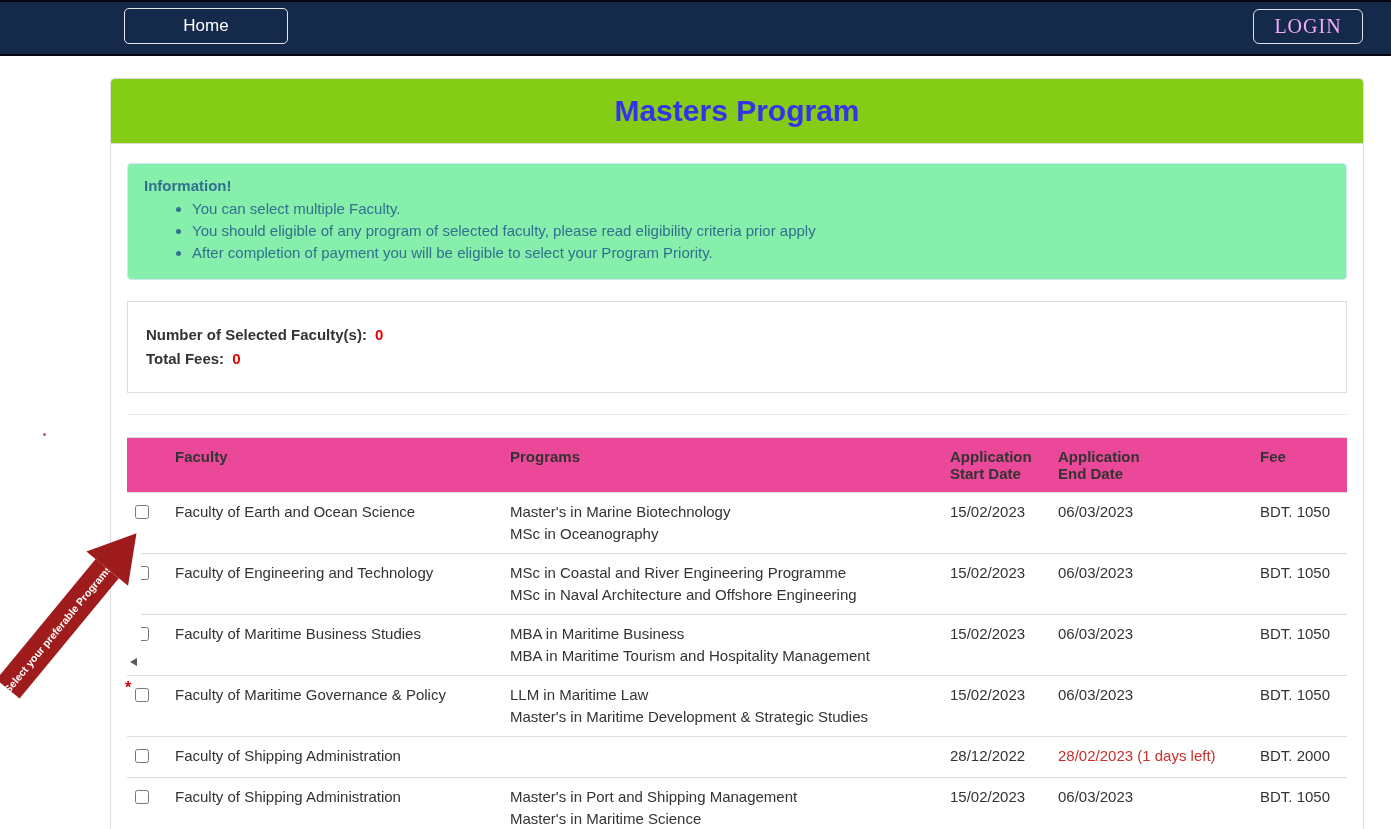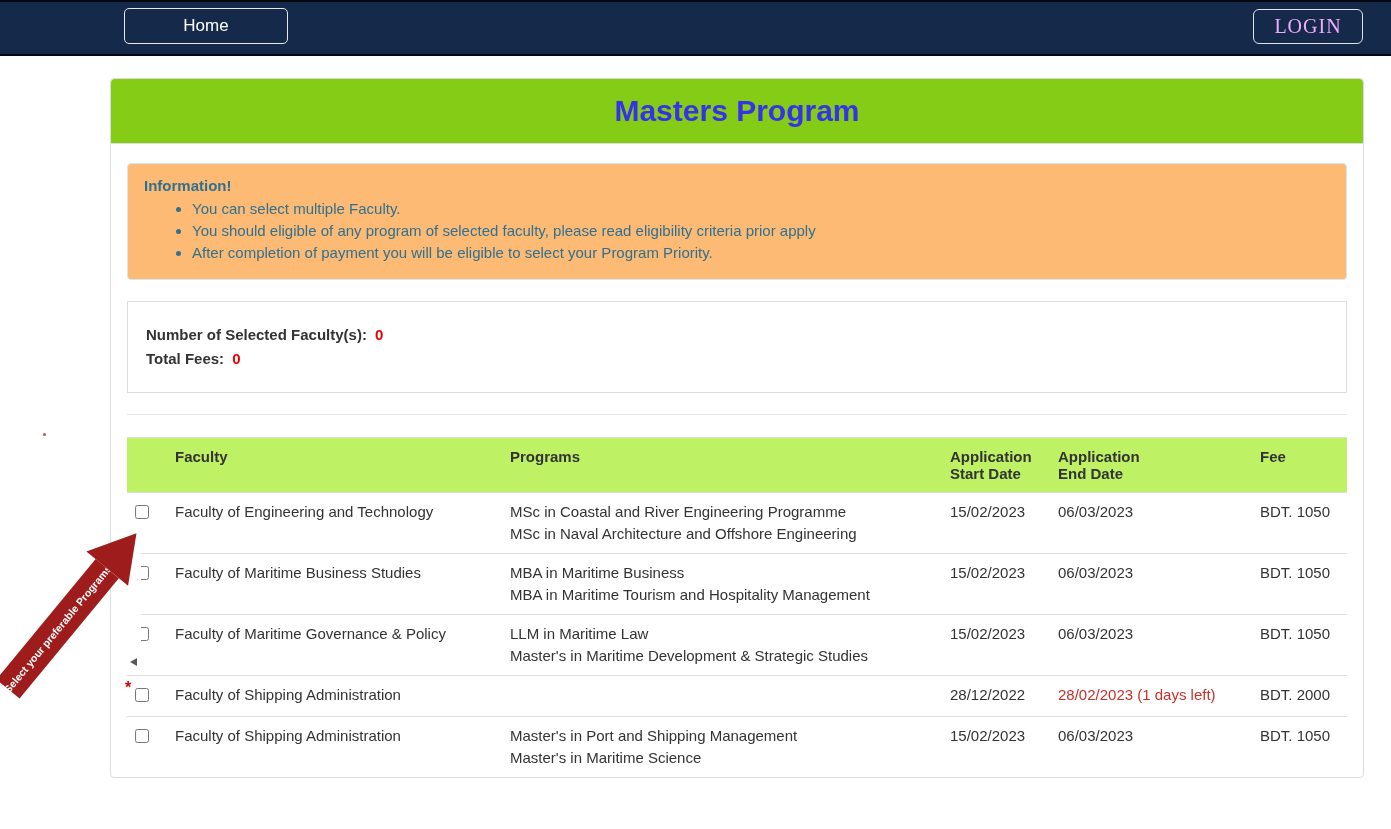--- a/index.html
+++ b/index.html
@@ -34,21 +34,21 @@
   }
   .panel-heading {
     background:#84cc16; border-bottom:1px solid #ddd; padding:15px 16px;
     border-radius:4px 4px 0 0; text-align:center;
   }
   .page-title { color:#3533e8; font-size:30px; font-weight:bold; margin:0; }
   .panel-body { padding:19px 16px 0 16px; }
 
   
   .alert-info {
-    background:#fdba74; border:1px solid #cfe9f4; border-radius:4px;
+    background:#86efac; border:1px solid #cfe9f4; border-radius:4px;
     color:#31708f; padding:13px 16px 15px 16px; font-size:15px;
   }
   .alert-info .alert-title { font-weight:bold; margin:0 0 4px 0; }
   .alert-info ul { margin:0; padding-left:48px; }
   .alert-info li { line-height:22px; }
 
   
   .summary-box {
     margin-top:21px; border:1px solid #ddd; border-radius:0;
     padding:21px 18px; font-size:15px; font-weight:bold; color:#333;
@@ -57,21 +57,21 @@
   .red-value { color:#e60000; margin-left:4px; }
 
   hr.sep { border:0; border-top:1px solid #e7e7e7; margin:21px 0 0 0; }
 
   
   table.faculty-table {
     width:100%; border-collapse:collapse; table-layout:fixed;
     margin-top:22px; font-size:15px; margin-bottom:0;
   }
   .faculty-table thead th {
-    background:#bef264; text-align:left; font-weight:bold; color:#333;
+    background:#ec4899; text-align:left; font-weight:bold; color:#333;
     padding:10px 8px; border-top:1px solid #ddd; border-bottom:1px solid #ddd;
     vertical-align:top;
   }
   .th-wrap { display:inline-block; width:84px; }
   .faculty-table tbody td {
     padding:8px; border-bottom:1px solid #ddd; vertical-align:top;
     line-height:22px;
   }
   .faculty-table tbody tr:last-child td { border-bottom:0; }
   .alert-red { color:#c9302c; }
@@ -165,20 +165,31 @@
           <th>Faculty</th>
           <th>Programs</th>
           <th><span class="th-wrap">Application Start Date</span></th>
           <th><span class="th-wrap">Application End Date</span></th>
           <th>Fee</th>
         </tr>
       </thead>
       <tbody>
           <tr>
             <td class="col-cb"><input type="checkbox" style=""></td>
+            <td>Faculty of Earth and Ocean Science</td>
+            <td>
+              <div>Master's in Marine Biotechnology</div>
+              <div>MSc in Oceanography</div>
+            </td>
+            <td>15/02/2023</td>
+            <td><span>06/03/2023</span></td>
+            <td>BDT. 1050</td>
+          </tr>
+          <tr>
+            <td class="col-cb"><input type="checkbox" style=""></td>
             <td>Faculty of Engineering and Technology</td>
             <td>
               <div>MSc in Coastal and River Engineering Programme</div>
               <div>MSc in Naval Architecture and Offshore Engineering</div>
             </td>
             <td>15/02/2023</td>
             <td><span>06/03/2023</span></td>
             <td>BDT. 1050</td>
           </tr>
           <tr>

